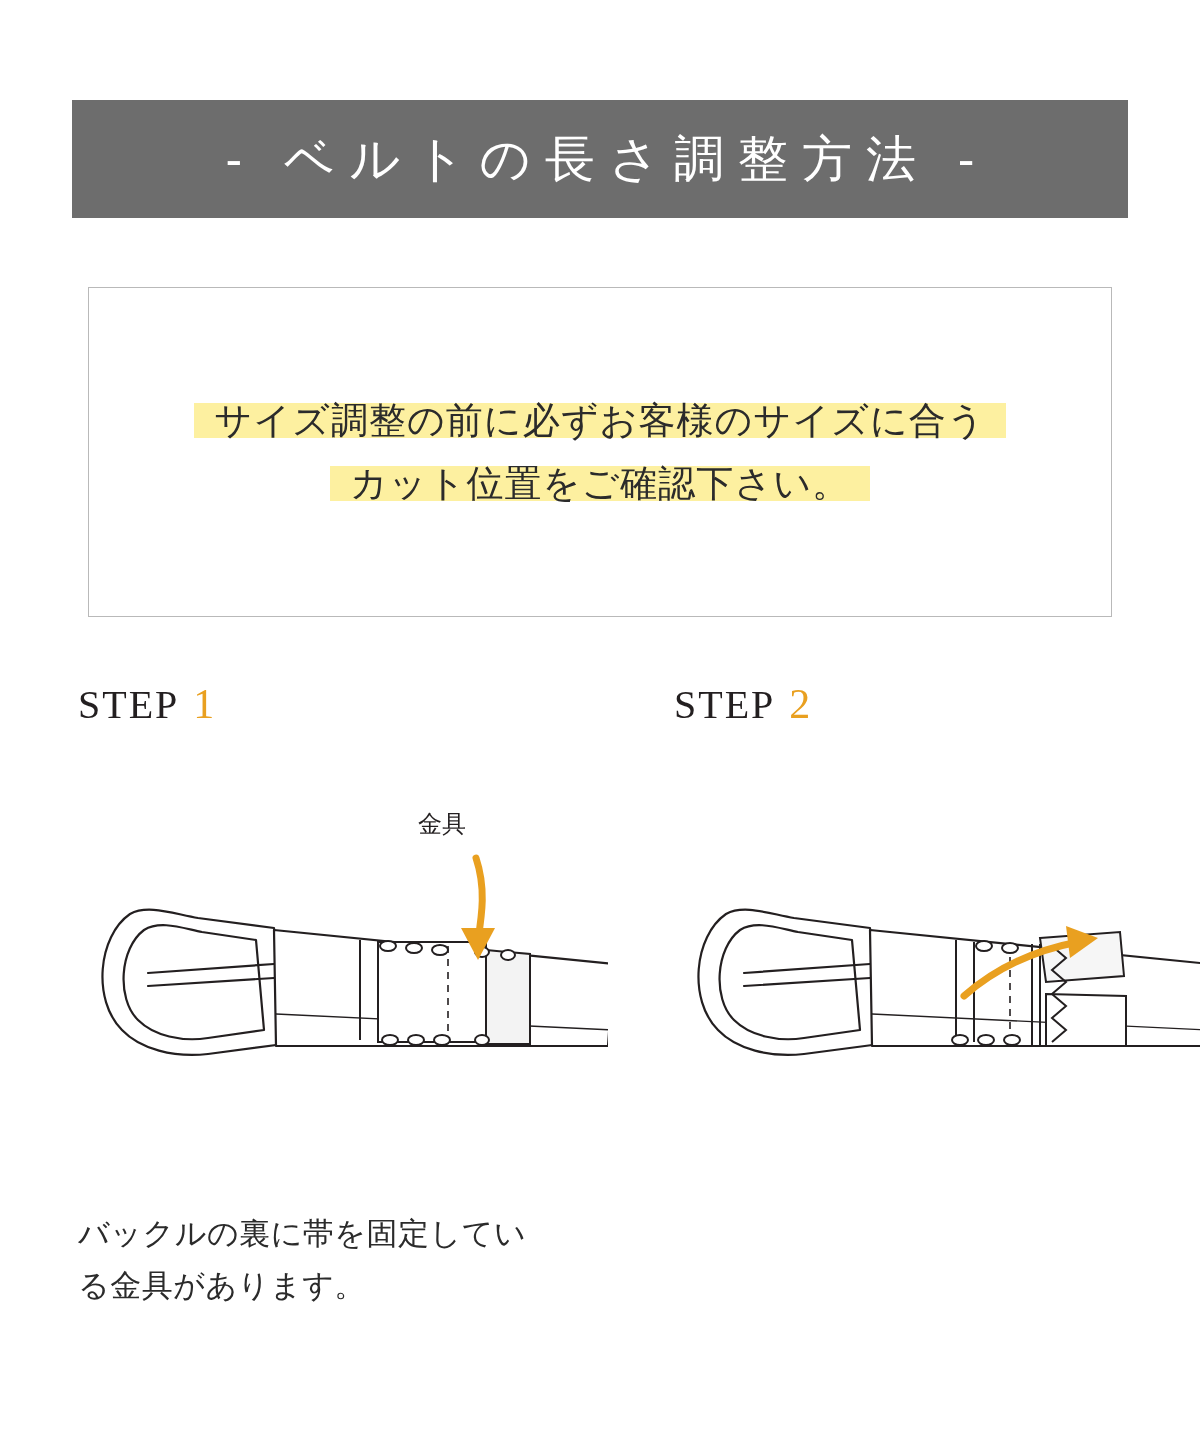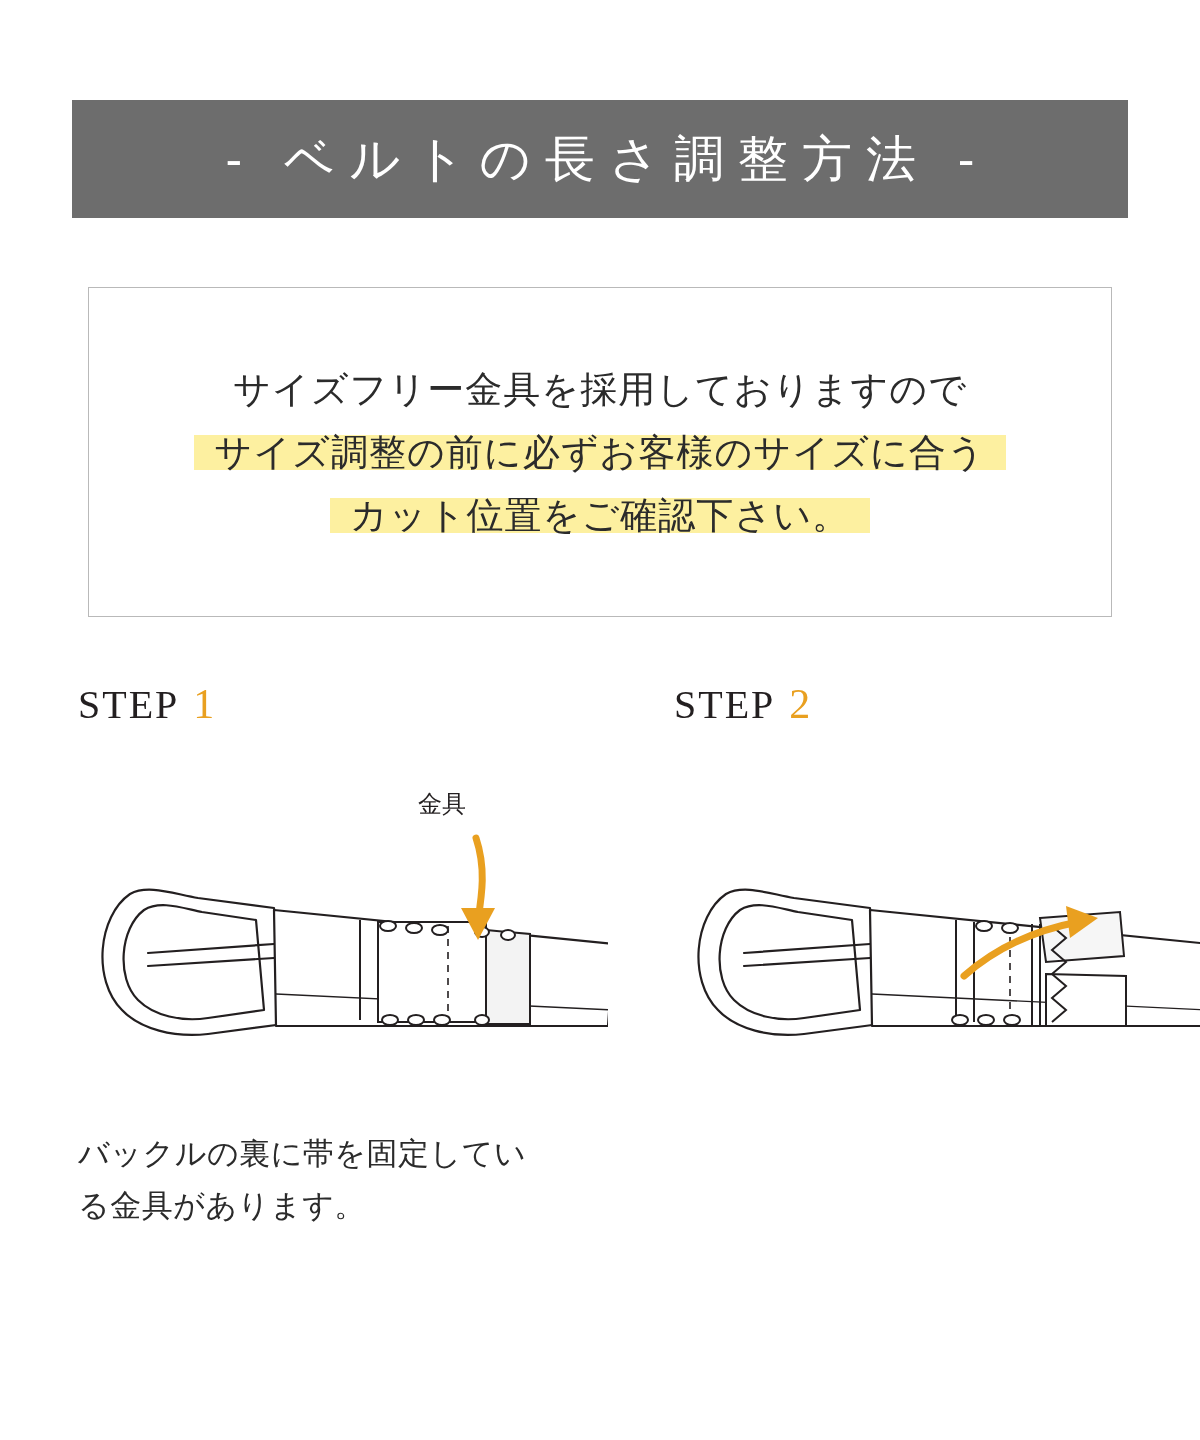--- a/index.html
+++ b/index.html
@@ -88,28 +88,29 @@
     display: flex;
     align-items: baseline;
   }
   .step-head .num {
     color: #e9a020;
     font-size: 42px;
     margin-left: 14px;
   }
 
   .figure {
-    margin-top: 58px;
+    margin-top: 78px;
     width: 530px;
     height: 330px;
     position: relative;
   }
   .figure svg { display: block; }
 
   .step-caption {
+    margin-top: 60px;
     font-size: 31px;
     line-height: 52px;
     letter-spacing: 0.5px;
     color: #2b2b2b;
     width: 470px;
   }
   .step-col.right .step-caption { width: 478px; }
 
   .callout-label {
     font-size: 24px;
@@ -117,23 +118,20 @@
   }
 </style>
 </head>
 <body>
 
 <div class="title-banner">
   <div class="title-text">- ベルトの長さ調整方法 -</div>
 </div>
 
 <div class="lead-box">
-  <div class="lead-line">
-    <span>サイズフリー金具を採用しておりますので</span>
-  </div>
   <div class="lead-line">
     <span class="hl">サイズ調整の前に必ずお客様のサイズに合う</span>
   </div>
   <div class="lead-line">
     <span class="hl">カット位置をご確認下さい。</span>
   </div>
 </div>
 
 <div class="steps">
 

